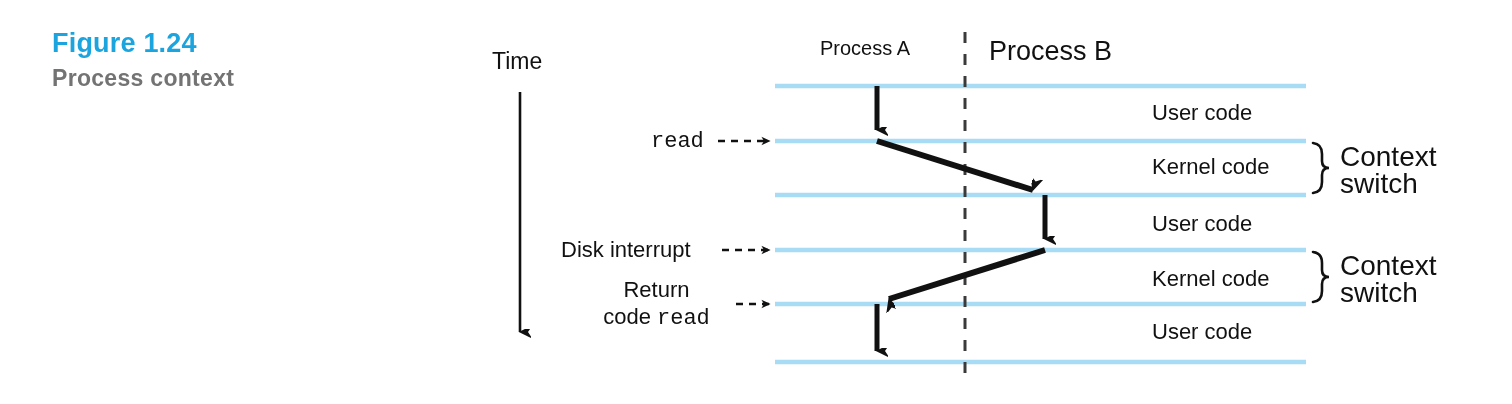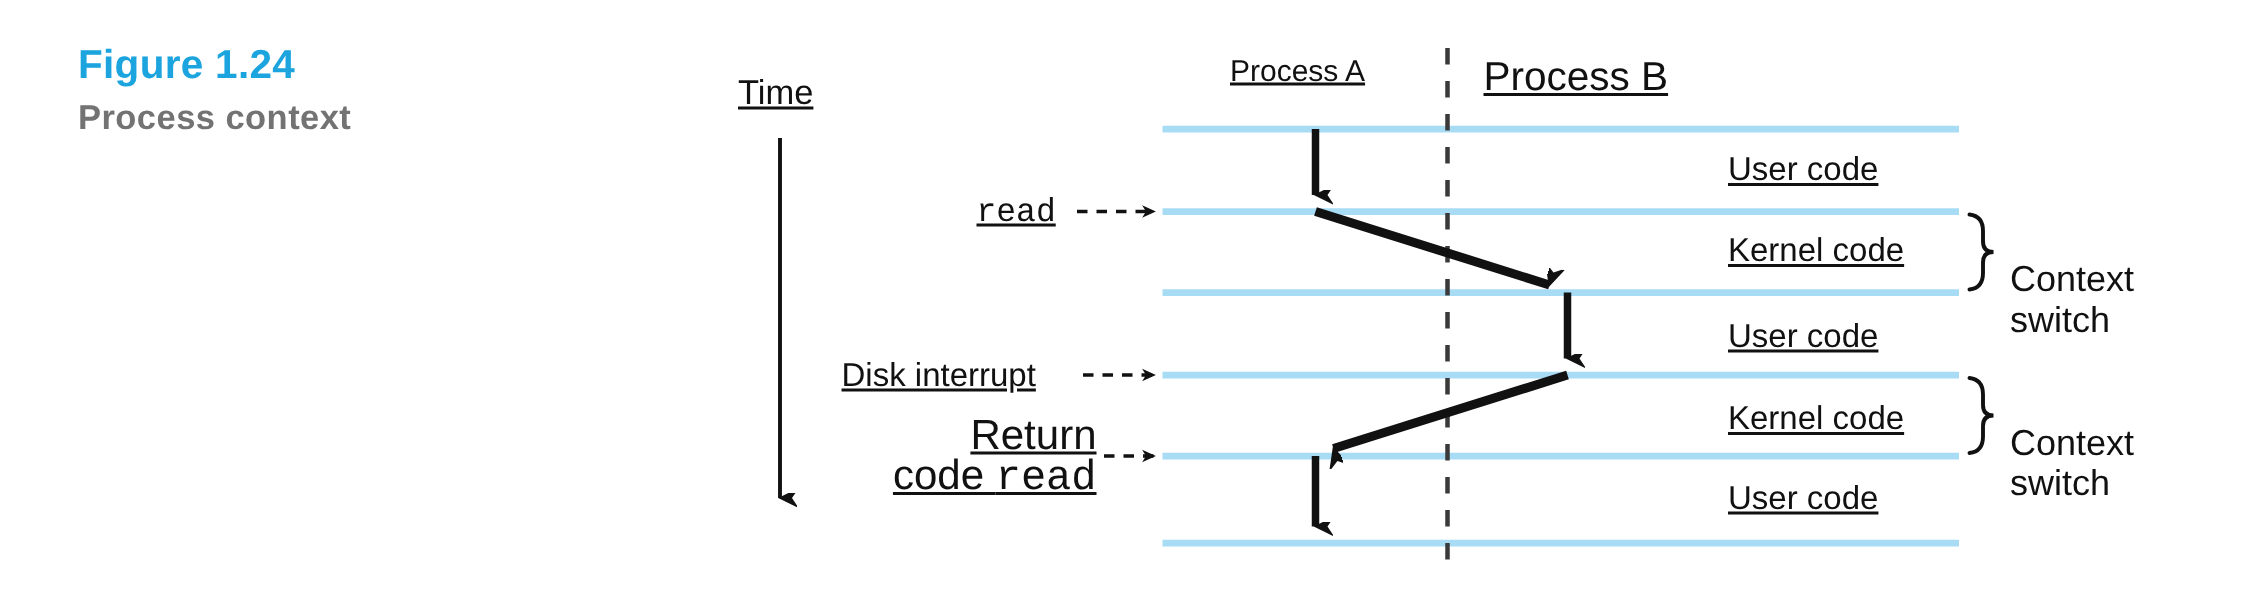--- a/index.html
+++ b/index.html
@@ -57,57 +57,55 @@
     height: 404px;
   }
 
   
   .dtext {
     position: absolute;
     font-family: "Liberation Sans", sans-serif;
     color: #111111;
     white-space: nowrap;
     line-height: 1;
-    text-decoration: underline;
   }
   .mono {
     font-family: "Liberation Mono", monospace;
   }
   .lbl-time      { left: 492px; top: 50px;  font-size: 23px; }
   .lbl-procA     { left: 820px; top: 38px;  font-size: 20px; }
   .lbl-procB     { left: 989px; top: 38px;  font-size: 27px; }
 
   .lbl-read      { left: 651px; top: 131px; font-size: 22px; }
   .lbl-disk      { left: 561px; top: 239px; font-size: 22px; }
 
   .lbl-return-wrap {
-    left: 546px;
+    left: 564px;
     top: 276px;
     width: 185px;
-    text-align: right;
+    text-align: center;
     white-space: normal;
-    font-size: 28px;
+    font-size: 22px;
     line-height: 27px;
   }
 
   .lbl-user1     { left: 1152px; top: 102px; font-size: 22px; }
   .lbl-kernel1   { left: 1152px; top: 156px; font-size: 22px; }
   .lbl-user2     { left: 1152px; top: 213px; font-size: 22px; }
   .lbl-kernel2   { left: 1152px; top: 268px; font-size: 22px; }
   .lbl-user3     { left: 1152px; top: 321px; font-size: 22px; }
 
   .ctx-wrap {
     position: absolute;
     font-family: "Liberation Sans", sans-serif;
-    font-size: 24px;
+    font-size: 28px;
     line-height: 27px;
     color: #111111;
     white-space: normal;
     width: 150px;
-    margin-top: 30px;
   }
   .ctx-1 { left: 1340px; top: 143px; }
   .ctx-2 { left: 1340px; top: 252px; }
 
   
   .watermark {
     position: absolute;
     left: 1336px;
     top: 362px;
     font-family: "DejaVu Sans", sans-serif;

